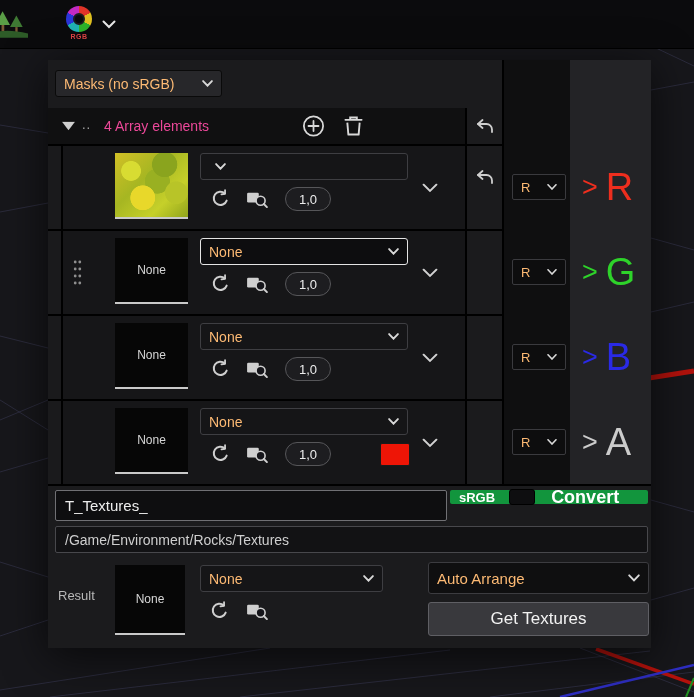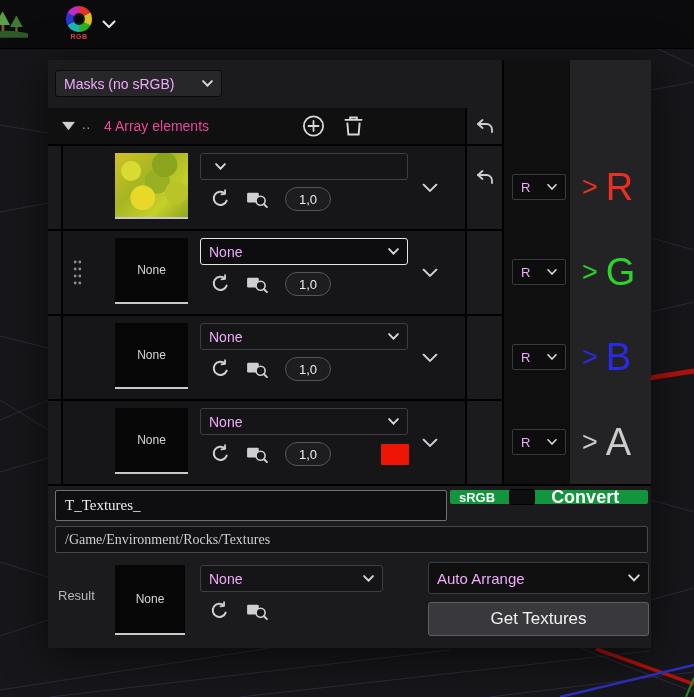--- a/index.html
+++ b/index.html
@@ -33,21 +33,21 @@
           border-bottom:2px solid #000;box-sizing:border-box;}
   .rows{position:absolute;left:0;top:86px;width:454px;height:338px;background:#161618;}
   .rcol{position:absolute;left:454px;top:0;width:68px;height:424px;background:#0f0f10;
         border-left:2px solid #000;box-sizing:border-box;}
   .lcol{position:absolute;left:522px;top:0;width:81px;height:424px;background:#232326;}
   .bottom{position:absolute;left:0;top:424px;width:603px;height:164px;background:#1b1b1d;
           border-top:2px solid #000;box-sizing:border-box;}
 
   
   .dd{position:absolute;display:flex;align-items:center;justify-content:space-between;
-      background:#151517;border:1px solid #3e3e42;border-radius:3px;color:#f0abfc;
+      background:#151517;border:1px solid #3e3e42;border-radius:3px;color:#fdba74;
       font-size:14px;padding:0 8px;box-sizing:border-box;cursor:pointer;text-align:left;}
   .dd span{white-space:nowrap;overflow:hidden;text-overflow:ellipsis;}
   .dd .chev{flex:0 0 auto;margin-left:6px;color:#d8d8d8;}
   .dd.focused{border-color:#e4e4e4;background:#0d0d0f;}
   .masks{left:7px;top:10px;width:167px;height:27px;background:#27272a;border-color:#0a0a0a;}
 
   
   .tri{position:absolute;left:12px;top:50%;transform:translateY(-50%);background:none;border:none;padding:2px;cursor:pointer;}
   .hgrip{position:absolute;left:34px;top:50%;transform:translateY(-62%);color:#a8a8a8;font-size:13px;letter-spacing:1px;}
   .hcount{position:absolute;left:56px;top:50%;transform:translateY(-50%);color:#ec4899;font-size:14px;}
@@ -90,21 +90,21 @@
   .chdd{left:8px;width:54px;height:26px;background:#0d0d0e;border-color:#3a3a3e;font-size:13px;border-radius:2px;}
 
   
   .chan{position:absolute;left:12px;height:44px;display:flex;align-items:center;gap:8px;}
   .chan .gt{font-size:27px;line-height:1;}
   .chan .ltr{font-size:38px;line-height:1;}
 
   
   .textfield{position:absolute;background:#121214;border:1px solid #4a4a4e;color:#ededed;
              font-size:15px;padding:0 9px;box-sizing:border-box;border-radius:2px;outline:none;
-             font-family:Liberation Serif, serif;}
+             font-family:Liberation Sans, sans-serif;}
   .namefield{left:7px;top:4px;width:392px;height:31px;border-color:#707074;background:#0e0e10;}
   .pathfield{left:7px;top:40px;width:593px;height:27px;font-size:14px;color:#cfcfcf;border-color:#48484c;}
   .srgbbar{position:absolute;left:402px;top:4px;width:198px;height:14px;border-radius:2px;
            display:flex;align-items:center;color:#fff;}
   .srgblabel{font-size:13px;font-weight:bold;margin-left:9px;}
   .toggle{width:26px;height:16px;background:#0e0e10;border:1px solid #000;border-radius:3px;
           margin-left:14px;cursor:pointer;box-sizing:border-box;}
   .convertlabel{font-size:18px;font-weight:600;margin-left:16px;cursor:pointer;}
   .resultlabel{position:absolute;left:10px;top:102px;color:#b8b8b8;font-size:13px;}
   .resultthumb{left:67px;top:79px;width:70px;height:70px;}

